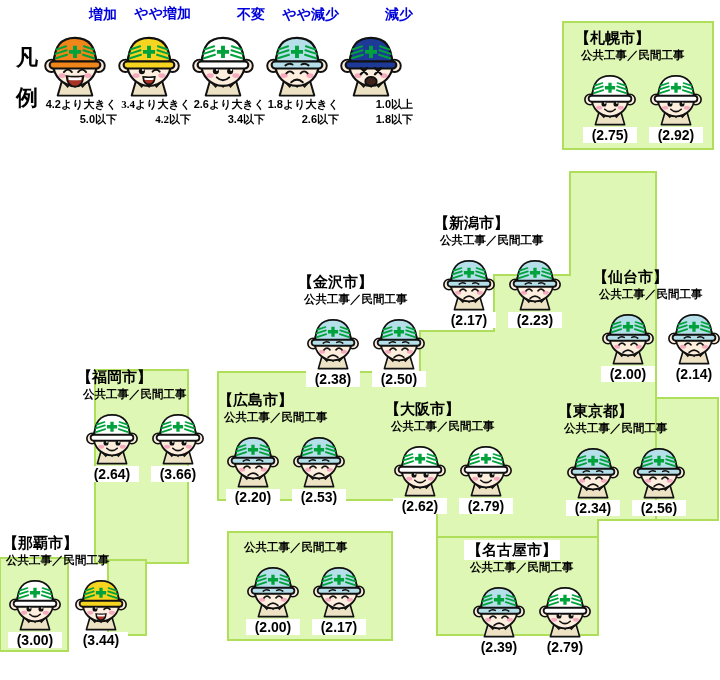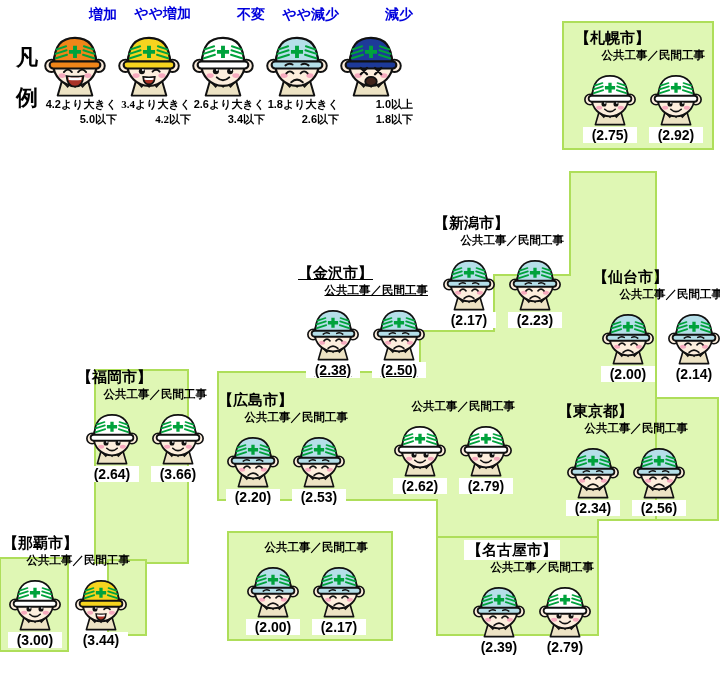--- a/index.html
+++ b/index.html
@@ -6,21 +6,21 @@
   #stage{position:relative;width:720px;height:680px;background:#fff;overflow:hidden;
          font-family:"Liberation Sans","DejaVu Sans",sans-serif;font-weight:bold;color:#000}
   #map-svg{position:absolute;left:0;top:0}
   .legend-heading{position:absolute;width:30px;word-break:break-all;font-size:22px;line-height:40px;text-align:center}
   .legend-item{position:absolute;width:84px;text-align:right}
   .legend-label{font-size:14px;line-height:20px;white-space:nowrap;color:var(--blue,#0000dd)}
   .legend-face svg{display:block;margin:0 auto}
   .legend-range{font-size:11px;line-height:14.5px;white-space:nowrap}
   .city{position:absolute;width:124px}
   .city-name{font-size:15px;line-height:20px;white-space:nowrap;margin-left:-6px}
-  .city-sub{font-size:11.5px;line-height:15px;text-align:right;white-space:nowrap}
+  .city-sub{font-size:11.5px;line-height:15px;text-align:left;white-space:nowrap}
   .faces{display:flex;justify-content:center;gap:12px;margin-top:1px}
   .face svg{display:block}
   .vals{display:flex;justify-content:center;gap:12px;margin-top:1px}
   .val{width:54px;text-align:center;font-size:14px;background:#fff;white-space:nowrap}
   .wbg{background:#fff;display:inline-block;padding:0 3px}
   .st{stroke:#111;stroke-width:2.2;fill:none;stroke-linecap:round}
   .st2{stroke:#111;stroke-width:2.6;fill:none;stroke-linecap:round}
 </style>
 </head>
 <body>
@@ -325,21 +325,21 @@
               <path d="M40 55.5 Q44 51 48 55.5" class="st"></path>
               <path d="M29.5 65.5 Q36 59.5 42.5 65.5" class="st"></path>
             </svg>
           </span>
         </div>
         <div class="vals">
           <span class="val">(2.00)</span>
           <span class="val">(2.14)</span>
         </div>
       </div>
-      <div class="city" style="left: 304px; top: 263px; text-decoration: underline;">
+      <div class="city" style="left: 304px; top: 272px;">
         <div class="city-name"><span class="">【金沢市】</span></div>
         <div class="city-sub">公共工事／民間工事</div>
         <div class="faces">
           <span class="face">
             <svg width="54" height="62" viewBox="0 0 72 82">
     <circle cx="9.5" cy="47" r="7" fill="#fdeedd" stroke="#111" stroke-width="2.2"></circle>
     <circle cx="62.5" cy="47" r="7" fill="#fdeedd" stroke="#111" stroke-width="2.2"></circle>
     <path d="M21 65 L51 65 L55.5 80.5 L16.5 80.5 Z" fill="#ede3c4" stroke="#111" stroke-width="2.2" stroke-linejoin="round"></path>
     <path d="M23.5 66 l4.2 4.5 l4.2 -4.8 l4.2 4.8 l4.2 -4.8 l4.2 4.8 l4.2 -4.5" fill="none" stroke="#111" stroke-width="1.8"></path>
     <circle cx="36" cy="45" r="24.5" fill="#fdeedd" stroke="#111" stroke-width="2.4"></circle>
@@ -482,20 +482,21 @@
               <path d="M29.5 65.5 Q36 59.5 42.5 65.5" class="st"></path>
             </svg>
           </span>
         </div>
         <div class="vals">
           <span class="val">(2.20)</span>
           <span class="val">(2.53)</span>
         </div>
       </div>
       <div class="city" style="left: 391px; top: 399px;">
+        <div class="city-name"><span class="">【大阪市】</span></div>
         <div class="city-sub">公共工事／民間工事</div>
         <div class="faces">
           <span class="face">
             <svg width="54" height="62" viewBox="0 0 72 82">
     <circle cx="9.5" cy="47" r="7" fill="#fdeedd" stroke="#111" stroke-width="2.2"></circle>
     <circle cx="62.5" cy="47" r="7" fill="#fdeedd" stroke="#111" stroke-width="2.2"></circle>
     <path d="M21 65 L51 65 L55.5 80.5 L16.5 80.5 Z" fill="#ede3c4" stroke="#111" stroke-width="2.2" stroke-linejoin="round"></path>
     <path d="M23.5 66 l4.2 4.5 l4.2 -4.8 l4.2 4.8 l4.2 -4.8 l4.2 4.8 l4.2 -4.5" fill="none" stroke="#111" stroke-width="1.8"></path>
     <circle cx="36" cy="45" r="24.5" fill="#fdeedd" stroke="#111" stroke-width="2.4"></circle>
     <ellipse cx="21.5" cy="58" rx="4" ry="2.6" fill="#f6aabe"></ellipse>

